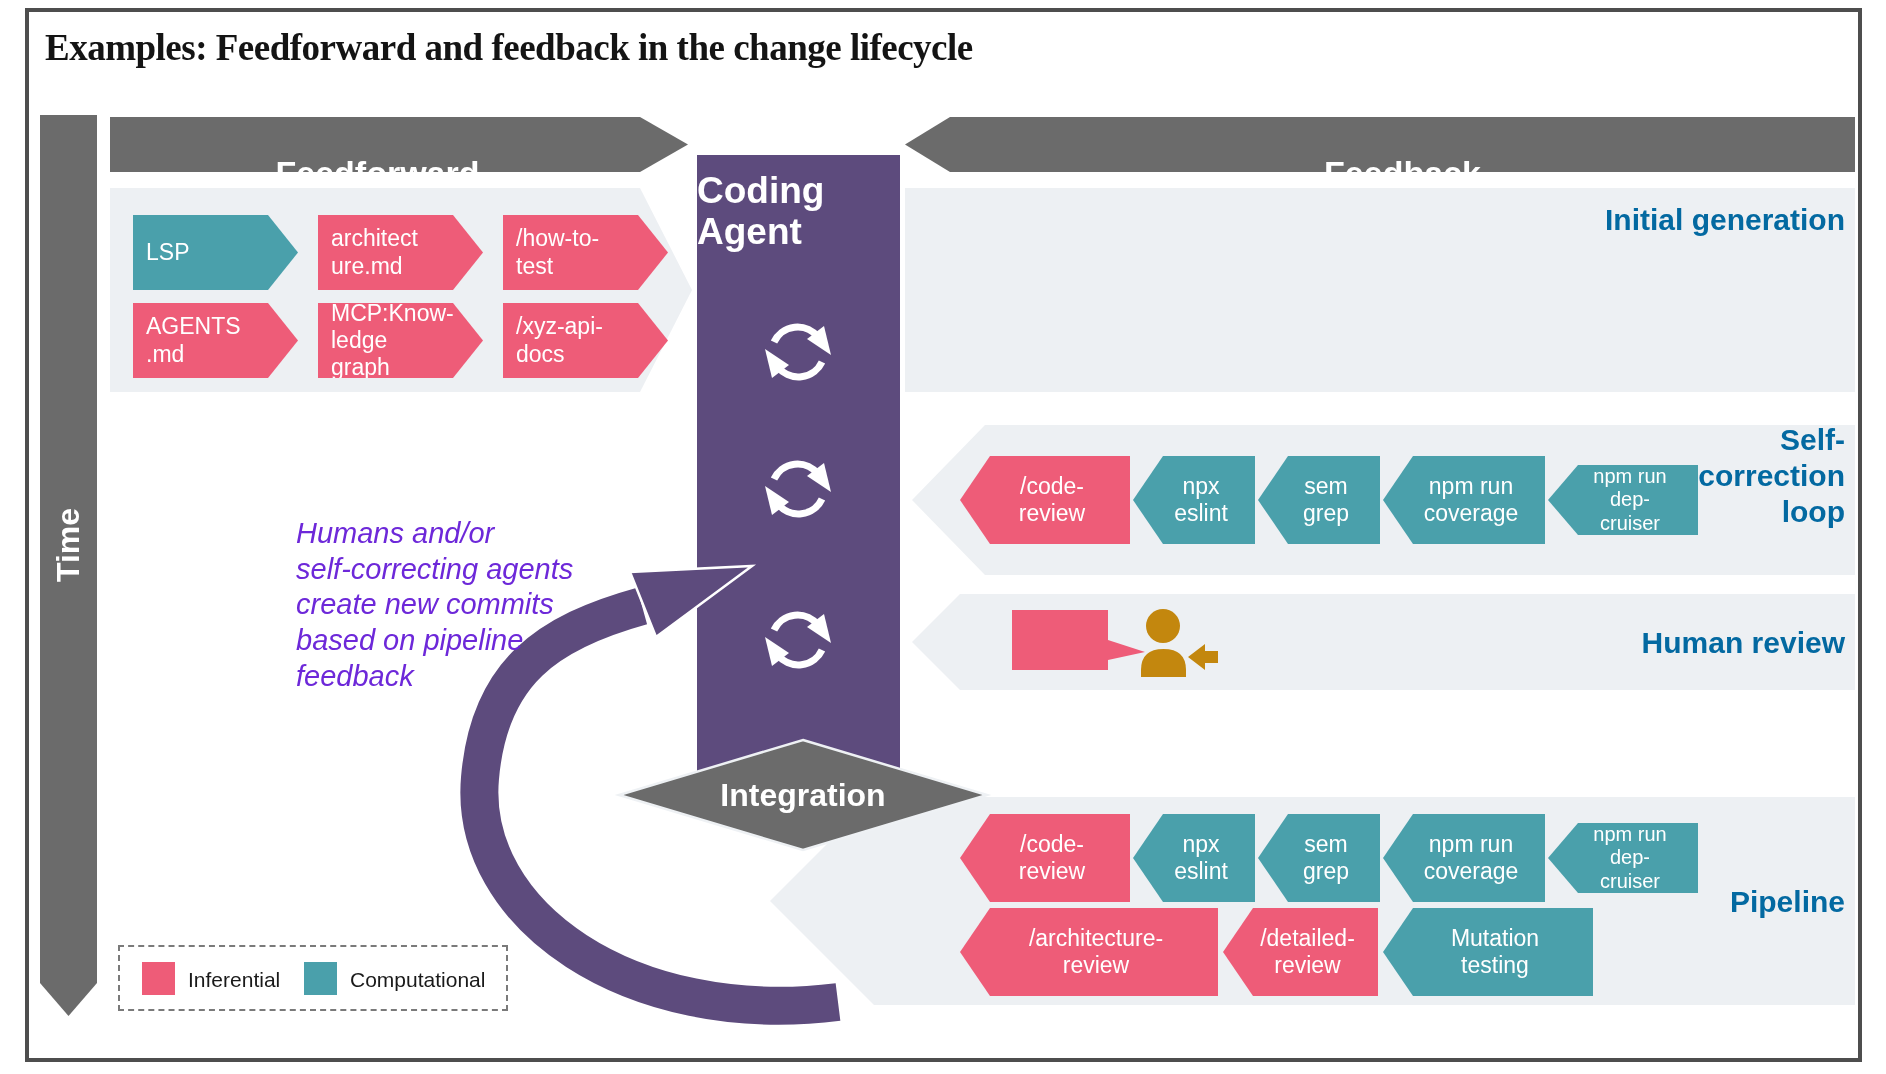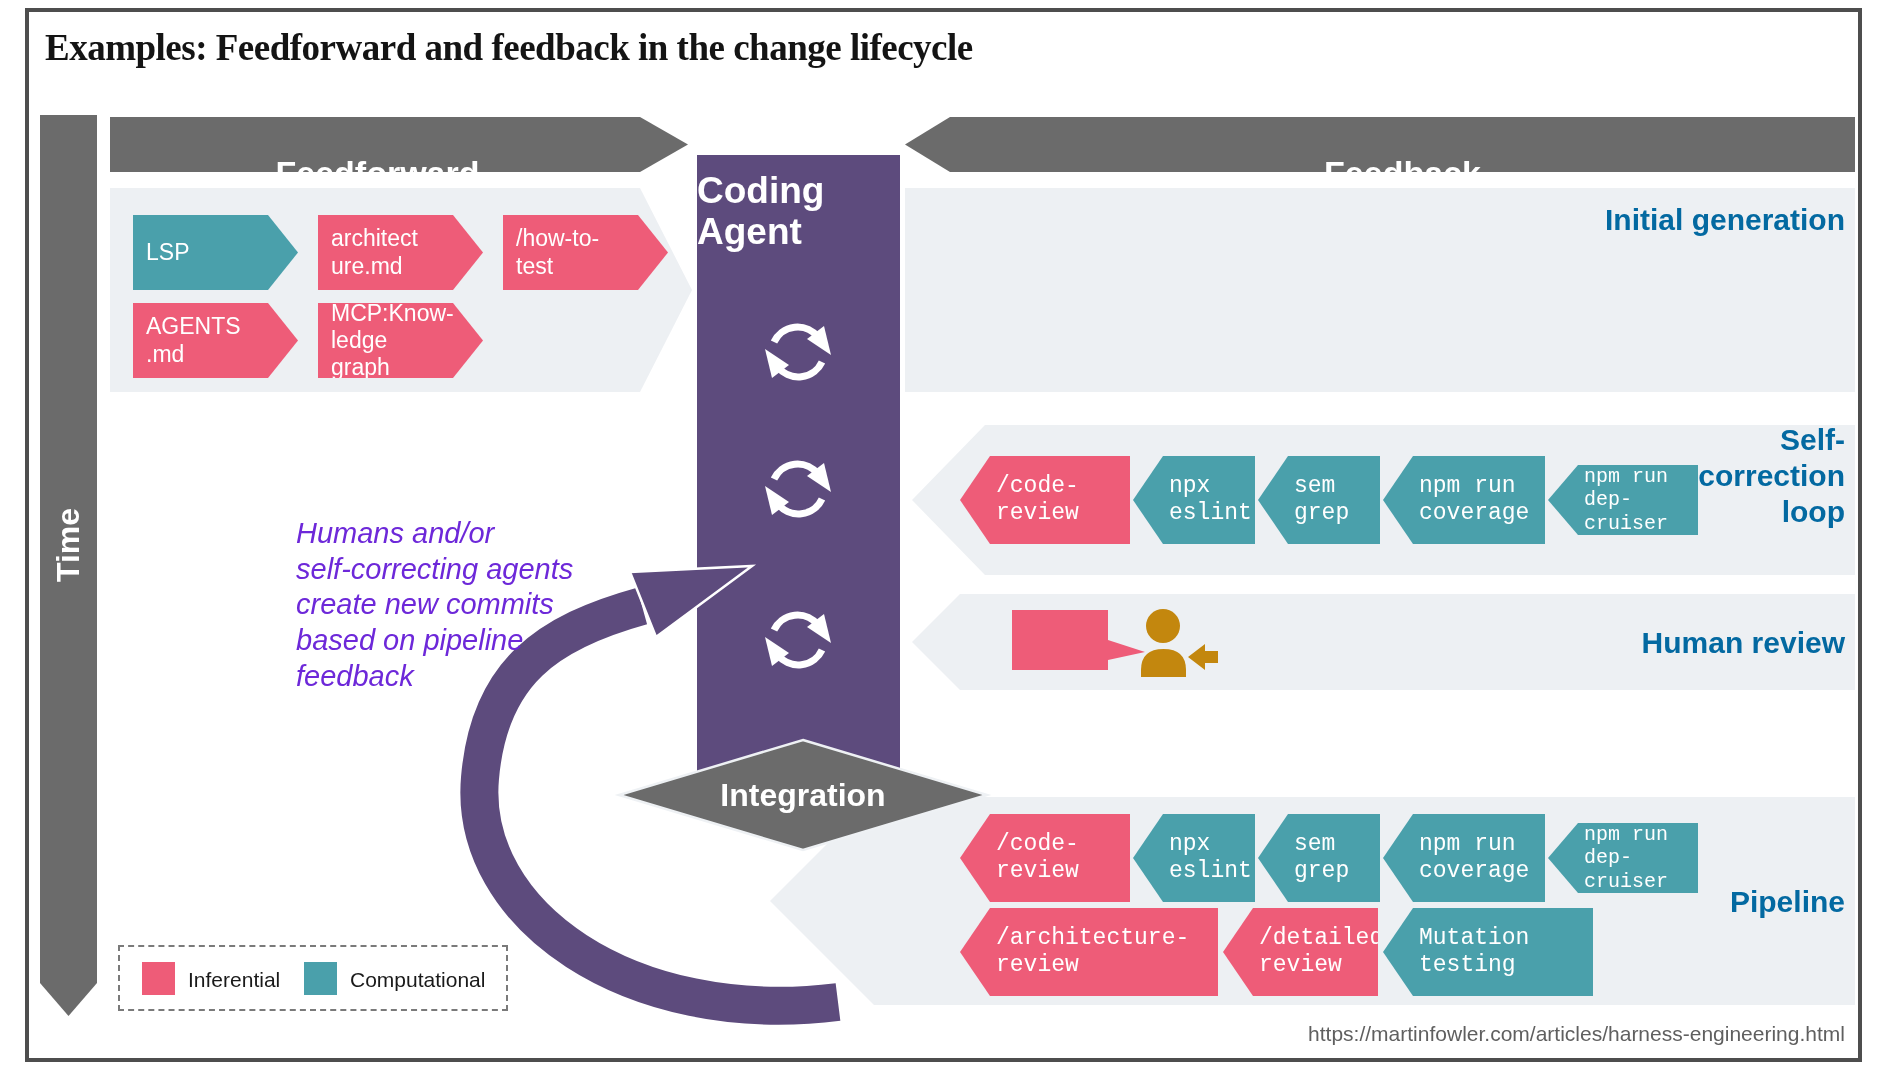--- a/index.html
+++ b/index.html
@@ -17,21 +17,21 @@
                font-size:37px;font-weight:700;line-height:1.12;}
   .row-label{right:41px;text-align:right;font-weight:700;font-size:30px;color:#0369a1;line-height:1.2;}
   .integration-label{left:619px;top:777px;width:368px;text-align:center;
                      font-size:32px;font-weight:700;color:#ffffff;}
   .annotation{left:296px;top:516px;font-size:29px;font-style:italic;color:#6d28d9;line-height:1.23;}
   .chev{position:absolute;color:#ffffff;display:flex;flex-direction:column;justify-content:center;
         font-size:23px;line-height:1.18;white-space:pre-line;box-sizing:border-box;}
   .chev.right{clip-path:polygon(0 0,calc(100% - 30px) 0,100% 50%,calc(100% - 30px) 100%,0 100%);
               text-align:left;padding-left:13px;padding-right:34px;}
   .chev.left{clip-path:polygon(30px 0,100% 0,100% 100%,30px 100%,0 50%);
-             text-align:left;padding-right:22px;padding-left:36px;font-family:Liberation Mono, monospace;}
+             text-align:center;padding-right:22px;padding-left:36px;}
   .chev.small{font-size:20px;}
   .pink{background:#ee5c78;}
   .teal{background:#4aa0ab;}
   .legend{left:118px;top:945px;width:390px;height:66px;border:2px dashed #7a7a7a;box-sizing:border-box;}
   .swatch{position:absolute;width:33px;height:33px;top:15px;}
   .legend-label{position:absolute;top:21px;font-size:21px;color:#1a1a1a;}
   .source-url{right:41px;top:1022px;font-size:21px;color:#5f5f5f;}
   svg{position:absolute;left:0;top:0;}
 </style>
 </head>
@@ -115,20 +115,22 @@
 
   <div class="chev right teal" style="left:133px;top:215px;width:165px;height:75px;">LSP</div>
   <div class="chev right pink" style="left:318px;top:215px;width:165px;height:75px;">architect
 ure.md</div>
   <div class="chev right pink" style="left:503px;top:215px;width:165px;height:75px;">/how-to-
 test</div>
   <div class="chev right pink" style="left:133px;top:303px;width:165px;height:75px;">AGENTS
 .md</div>
   <div class="chev right pink" style="left:318px;top:303px;width:165px;height:75px;">MCP:Know-
 ledge graph</div>
+  <div class="chev right pink" style="left:503px;top:303px;width:165px;height:75px;">/xyz-api-
+docs</div>
 
   <div class="chev left pink" style="left:960px;top:456px;width:170px;height:88px;">/code-
 review</div>
   <div class="chev left teal" style="left:1133px;top:456px;width:122px;height:88px;">npx
 eslint</div>
   <div class="chev left teal" style="left:1258px;top:456px;width:122px;height:88px;">sem
 grep</div>
   <div class="chev left teal" style="left:1383px;top:456px;width:162px;height:88px;">npm run
 coverage</div>
   <div class="chev left teal small" style="left:1548px;top:465px;width:150px;height:70px;">npm run
@@ -151,14 +153,13 @@
 review</div>
   <div class="chev left teal" style="left:1383px;top:908px;width:210px;height:88px;">Mutation testing</div>
 
   <div class="abs legend">
     <div class="swatch pink" style="left:22px;"></div>
     <div class="legend-label" style="left:68px;">Inferential</div>
     <div class="swatch teal" style="left:184px;"></div>
     <div class="legend-label" style="left:230px;">Computational</div>
   </div>
 
-  <div class="abs source-url">https://martinfowler.com/articles/harness-engineering.html</div>
 </div>
 
 </body></html>

